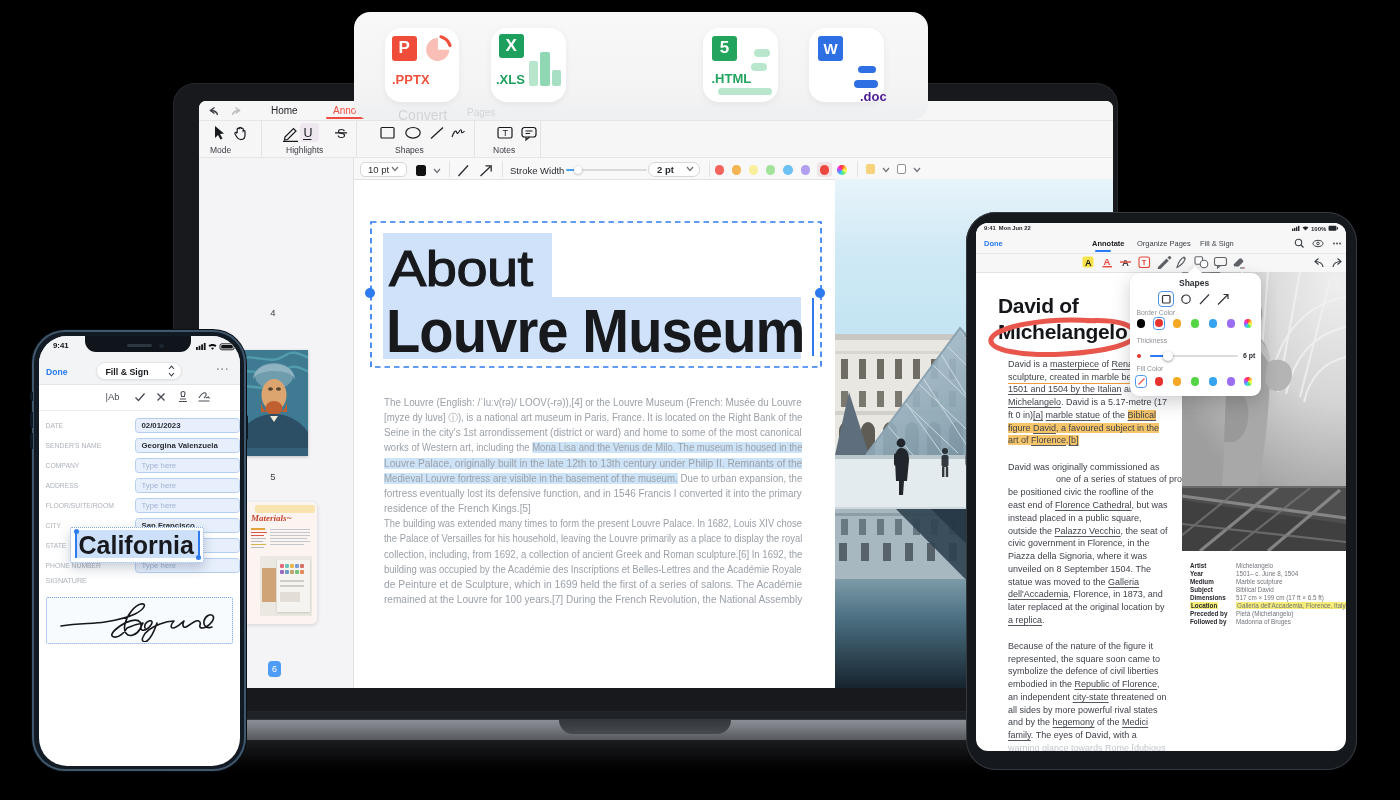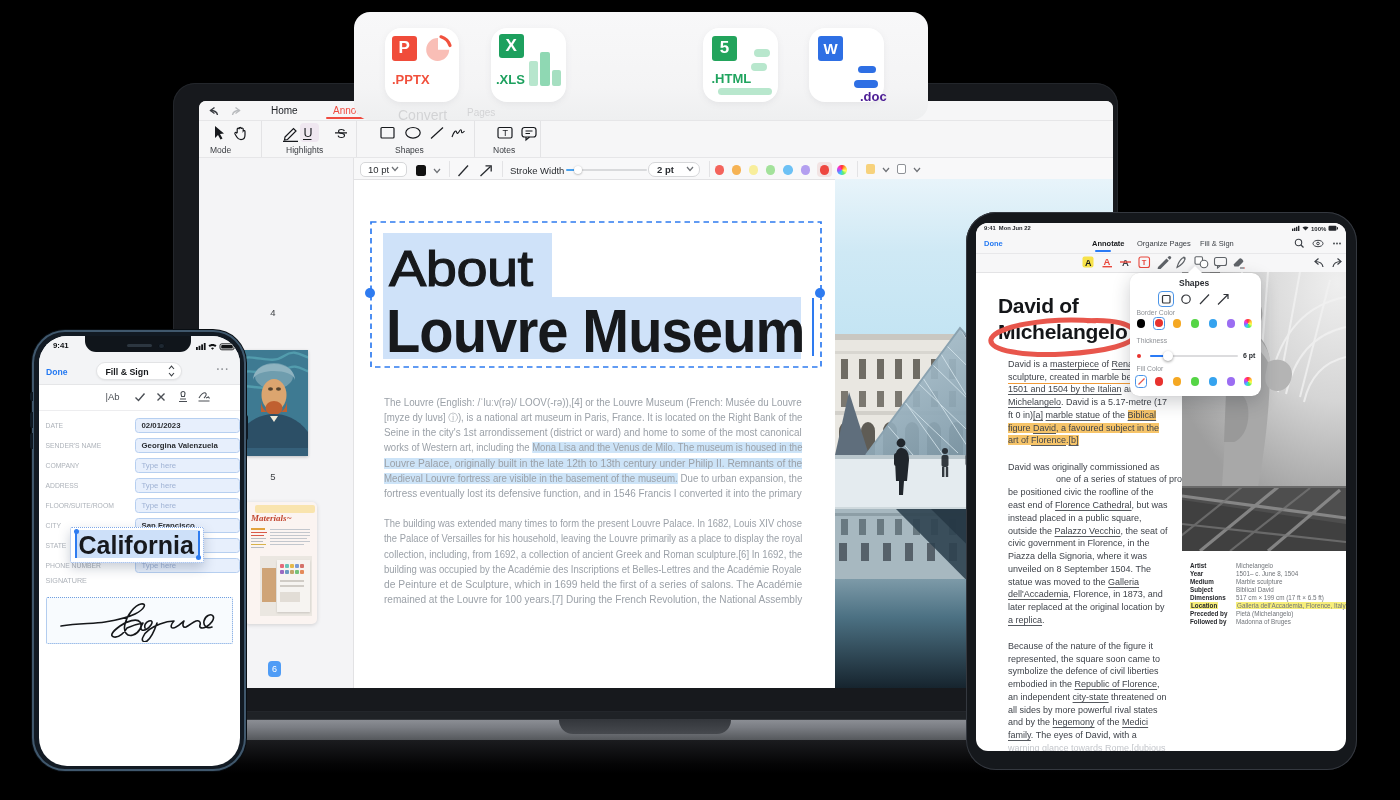--- a/index.html
+++ b/index.html
@@ -352,20 +352,21 @@
       <div class="abs" style="left:187px;top:193.5px;font-size:62px;font-weight:700;color:#17191c;letter-spacing:-1px;transform:scaleX(0.905);transform-origin:0 0;">Louvre&nbsp;Museum</div>
 
       <div id="para1" class="abs" style="left:185px;top:293.5px;width:420px;font-size:10px;line-height:15.26px;color:#9ba1a8;">
         <div class="jl" style="transform:scaleX(0.9835);">The Louvre (English: /ˈluːv(rə)/ LOOV(-rə)),[4] or the Louvre Museum (French: Musée du Louvre</div>
         <div class="jl" style="transform:scaleX(0.9654);">[myze dy luvʁ] ⓘ), is a national art museum in Paris, France. It is located on the Right Bank of the</div>
         <div class="jl" style="transform:scaleX(0.9882);">Seine in the city's 1st arrondissement (district or ward) and home to some of the most canonical</div>
         <div class="jl" style="transform:scaleX(0.9500);">works of Western art, including the <span class="bhl">Mona Lisa and the Venus de Milo. The museum is housed in the</span></div>
         <div class="jl" style="transform:scaleX(1.0195);"><span class="bhl">Louvre Palace, originally built in the late 12th to 13th century under Philip II. Remnants of the</span></div>
         <div class="jl" style="transform:scaleX(0.9698);"><span class="bhl">Medieval Louvre fortress are visible in the basement of the museum.</span> Due to urban expansion, the</div>
         <div class="jl" style="transform:scaleX(0.9929);">fortress eventually lost its defensive function, and in 1546 Francis I converted it into the primary</div>
+        <div>residence of the French Kings.[5]</div>
       </div>
       <div id="para2" class="abs" style="left:185px;top:415px;width:420px;font-size:10px;line-height:15.26px;color:#9ba1a8;">
         <div class="jl" style="transform:scaleX(0.9436);">The building was extended many times to form the present Louvre Palace. In 1682, Louis XIV chose</div>
         <div class="jl" style="transform:scaleX(0.9393);">the Palace of Versailles for his household, leaving the Louvre primarily as a place to display the royal</div>
         <div class="jl" style="transform:scaleX(0.9587);">collection, including, from 1692, a collection of ancient Greek and Roman sculpture.[6] In 1692, the</div>
         <div class="jl" style="transform:scaleX(0.9522);">building was occupied by the Académie des Inscriptions et Belles-Lettres and the Académie Royale</div>
         <div class="jl" style="transform:scaleX(1.0296);">de Peinture et de Sculpture, which in 1699 held the first of a series of salons. The Académie</div>
         <div class="jl" style="transform:scaleX(1.0072);">remained at the Louvre for 100 years.[7] During the French Revolution, the National Assembly</div>
       </div>
     </div>

